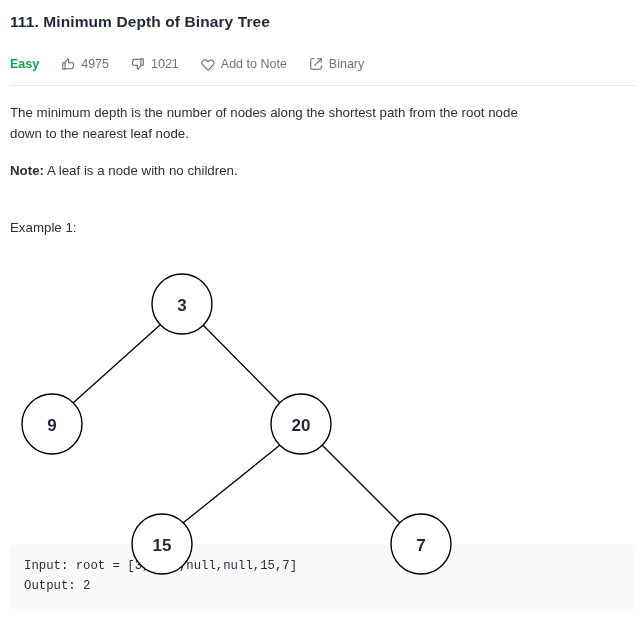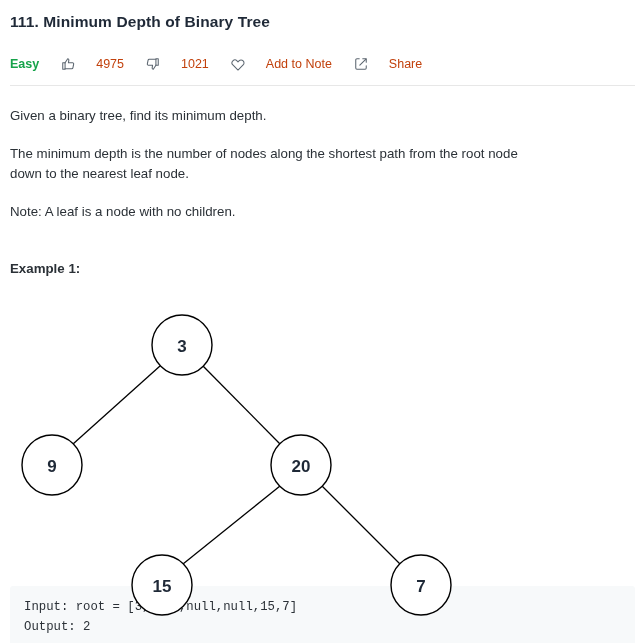--- a/index.html
+++ b/index.html
@@ -37,44 +37,44 @@
   }
   .difficulty {
     color: #16a34a;
     font-weight: bold;
     font-size: 12.5px;
     margin-right: 22px;
   }
   .meta-item {
     display: flex;
     align-items: center;
-    gap: 21px;
+    gap: 6px;
     margin-right: 22px;
-    color: #c2410c;
+    color: #737373;
     cursor: pointer;
   }
   .meta-item svg { display: block; }
   .divider {
     height: 1px;
     background: #e7e7e7;
     margin: 14px 0 0 0;
     width: 625px;
   }
   .para {
     font-size: 13.3px;
     line-height: 1.55;
     color: #2b3137;
     margin-top: 17px;
     max-width: 630px;
   }
   .para.first { margin-top: 20px; }
-  .note-label { font-weight: normal; }
+  .note-label { font-weight: bold; }
   .example-label {
     font-size: 13.3px;
-    font-weight: bold;
+    font-weight: normal;
     color: #2b3137;
     margin-top: 38px;
   }
   .tree-wrap {
     position: relative;
     height: 300px;
     margin-top: 8px;
   }
   .tree-wrap svg { display: block; }
   .code-block {
@@ -130,27 +130,26 @@
     </div>
 
     <div class="meta-item">
       <span>
         <svg width="14" height="14" viewBox="0 0 24 24" fill="none" stroke="#5c6670" stroke-width="1.8" stroke-linecap="round" stroke-linejoin="round">
           <path d="M9 3H5a2 2 0 0 0-2 2v14a2 2 0 0 0 2 2h14a2 2 0 0 0 2-2v-4"></path>
           <path d="M15 3h6v6"></path>
           <path d="M10 14L20.5 3.5"></path>
         </svg>
       </span>
-      <span>Share</span>
+      <span>Binary</span>
     </div>
   </div>
 
   <div class="divider"></div>
 
-  <p class="para first">Given a binary tree, find its minimum depth.</p>
   <p class="para">The minimum depth is the number of nodes along the shortest path from the root node down to the nearest leaf node.</p>
   <p class="para"><span class="note-label">Note:</span><span> A leaf is a node with no children.</span></p>
 
   <div class="example-label">Example 1:</div>
 
   <div class="tree-wrap">
     <svg width="625" height="345" viewBox="0 0 625 345">
       <g>
         <line x1="150" y1="82" x2="63" y2="160" stroke="#000000" stroke-width="1.3"></line>
         <line x1="193" y1="82" x2="270" y2="160" stroke="#000000" stroke-width="1.3"></line>

